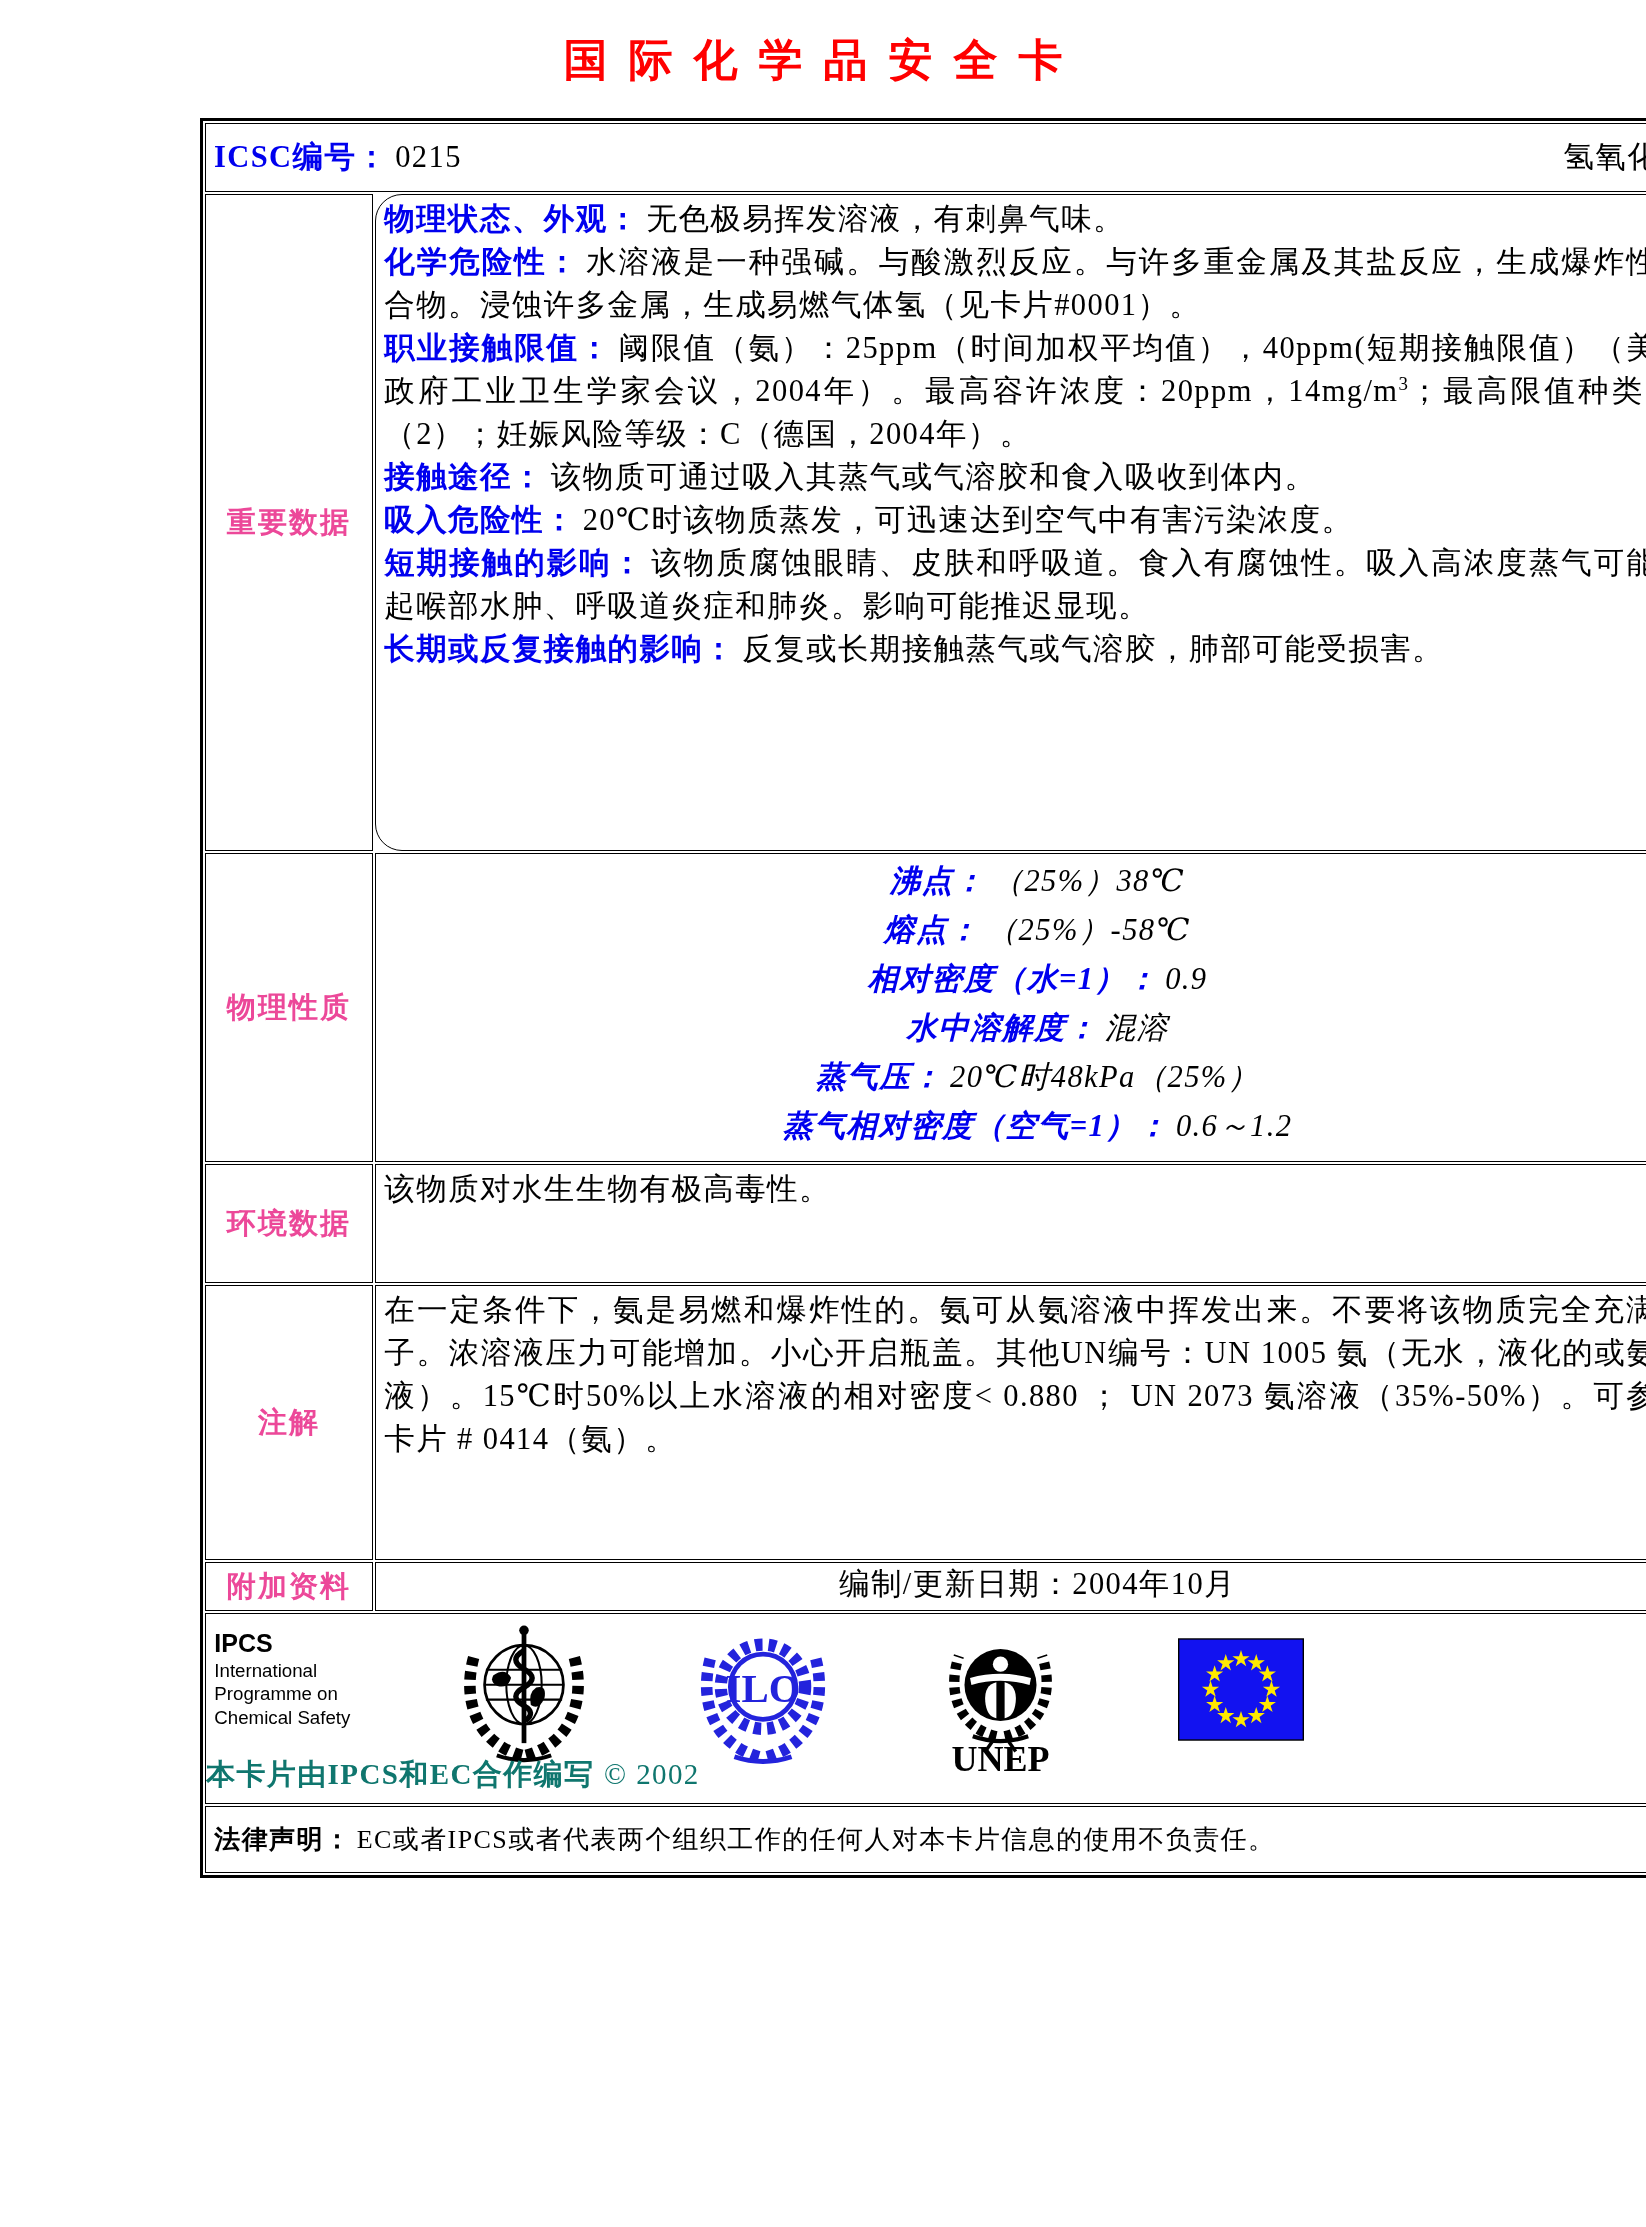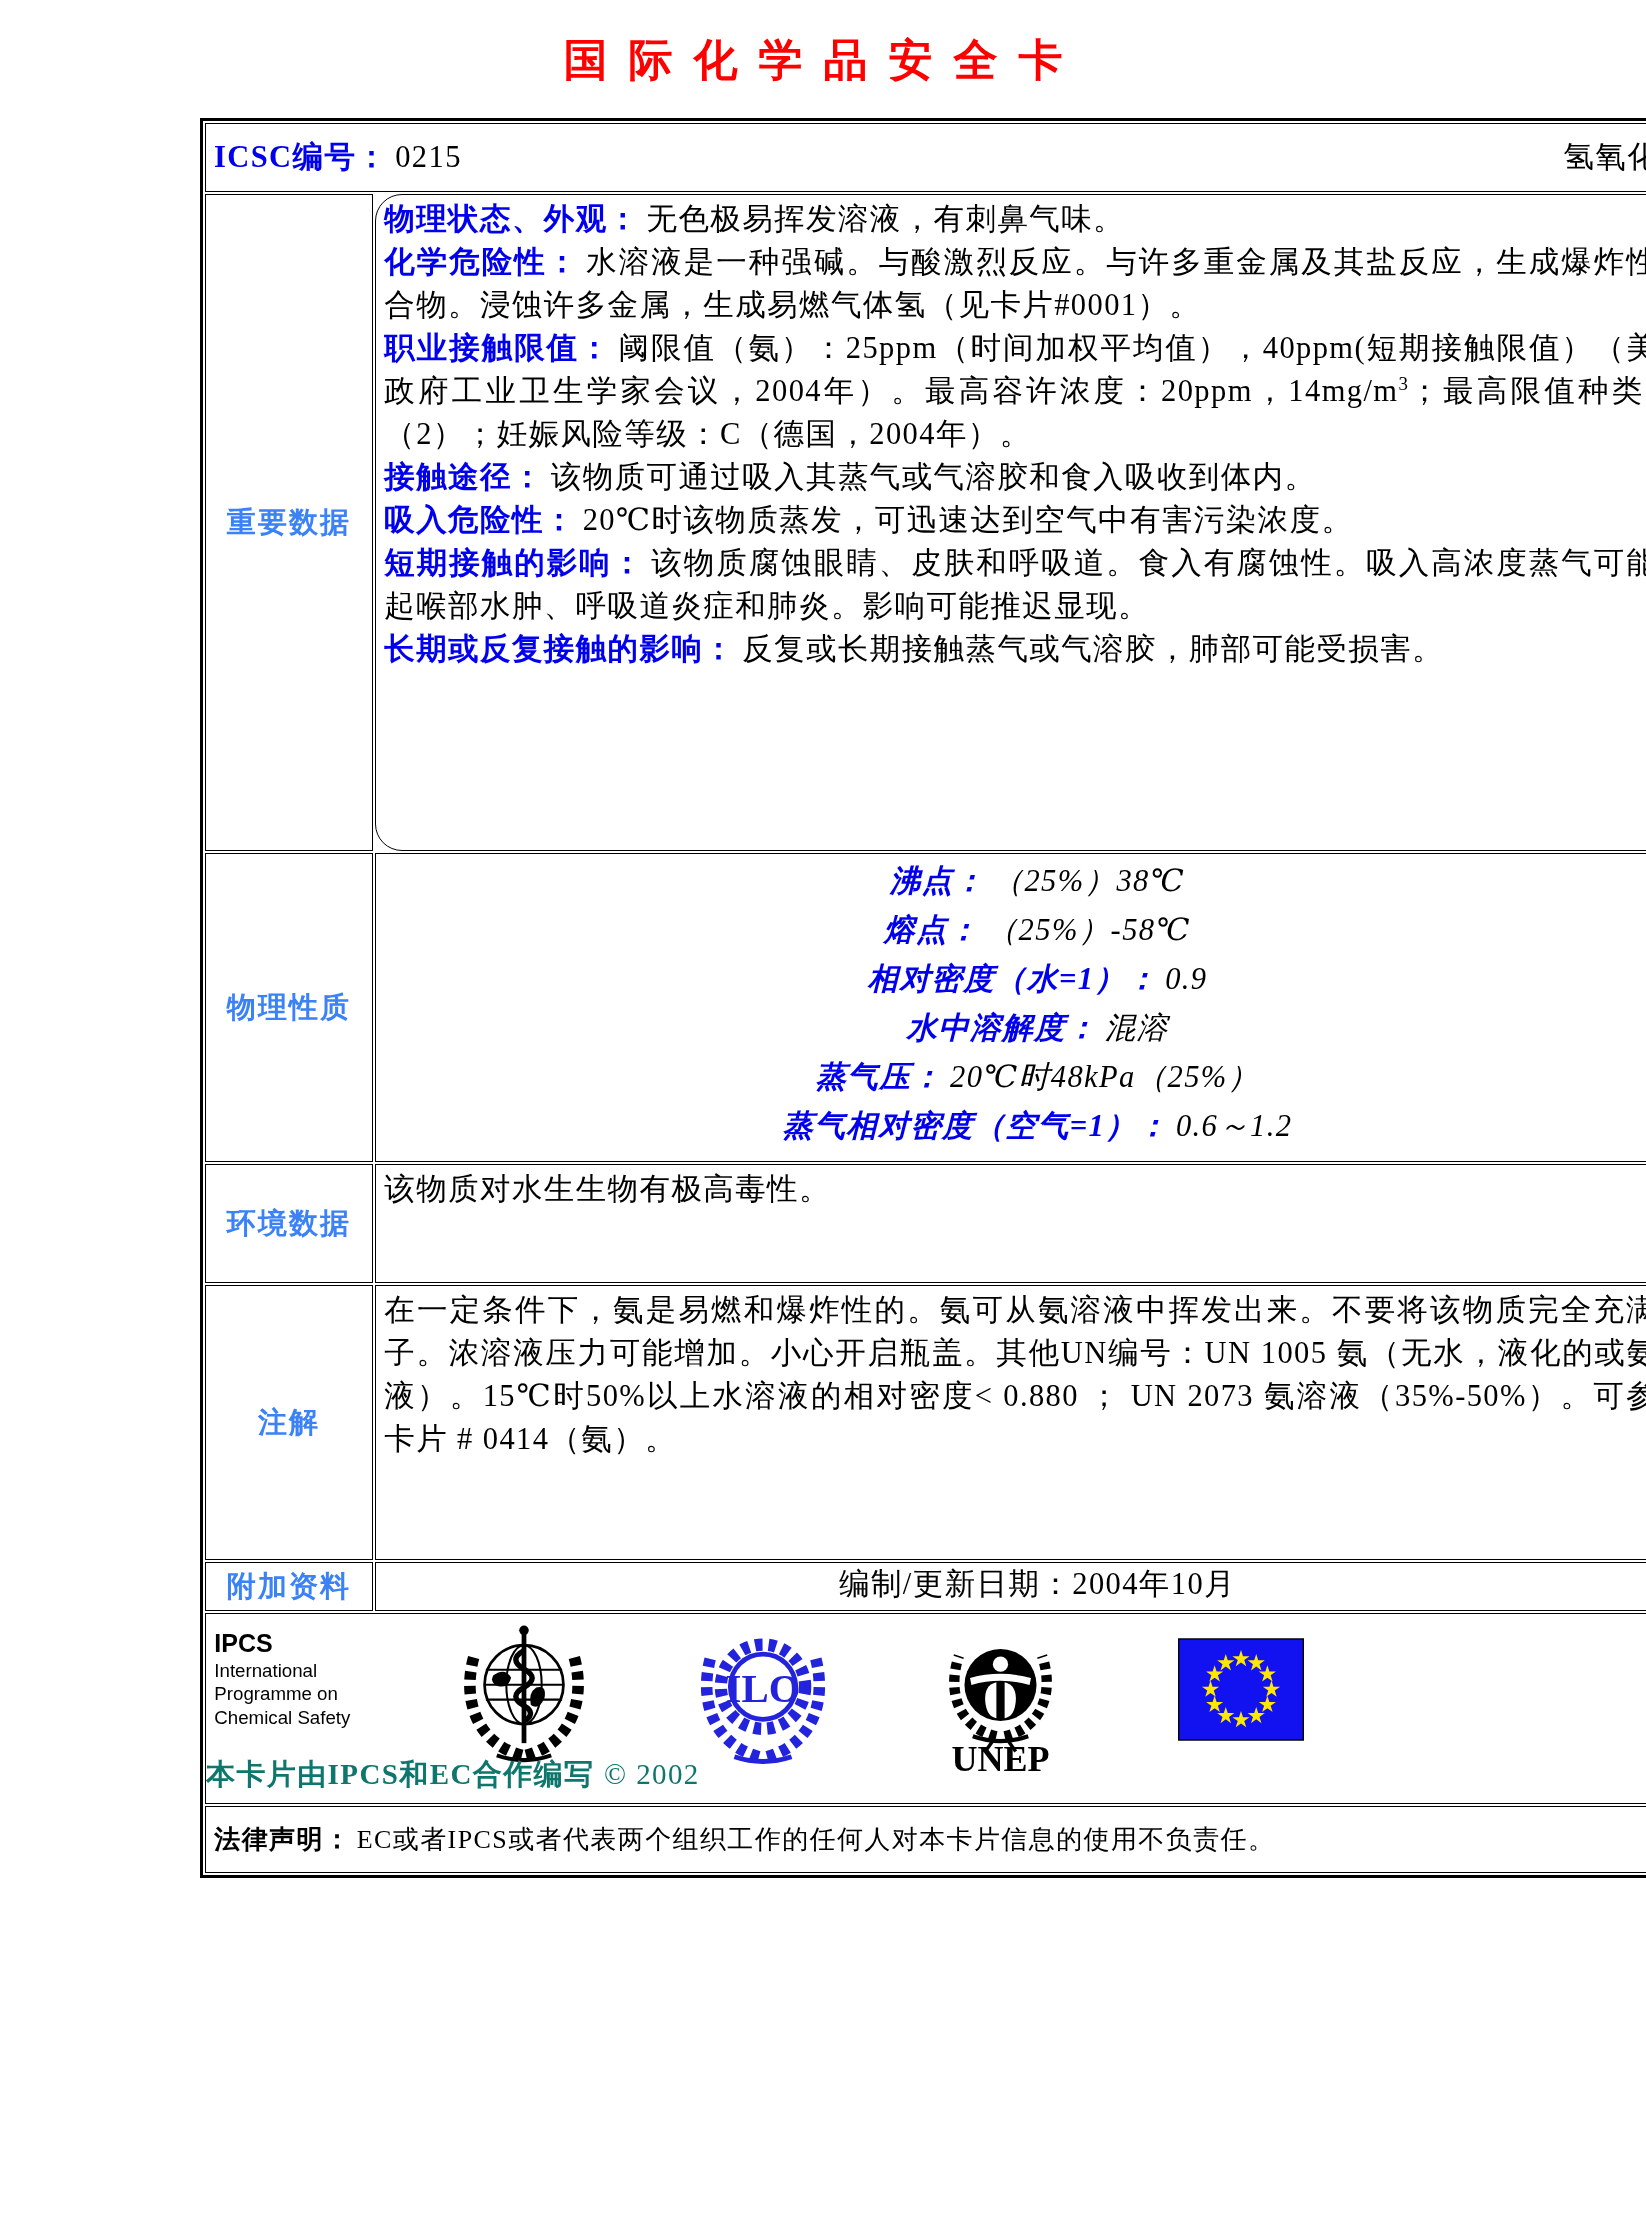--- a/index.html
+++ b/index.html
@@ -8,21 +8,21 @@
 
   
   .title-wrap{height:118px;box-sizing:border-box;padding-top:30.5px;text-align:center;}
   .doc-title{font-size:44px;font-weight:bold;color:#ff0000;letter-spacing:21px;}
 
   
   table.card{margin-left:200px;width:1505px;border:3.5px solid #000;
              border-collapse:separate;border-spacing:2.8px;table-layout:fixed;background:#fff;}
   td{border:1.4px solid #000;box-sizing:border-box;vertical-align:top;overflow:hidden;}
 
-  td.lab{vertical-align:middle;text-align:center;color:#3b82f6;font-weight:bold;
+  td.lab{vertical-align:middle;text-align:center;color:#ec4899;font-weight:bold;
          font-size:29px;letter-spacing:2.1px;margin-top:24px;}
   td.con{padding:2.8px 8.3px;font-size:30.5px;line-height:43px;letter-spacing:1.4px;text-align:justify;}
   .blab{color:#0000ee;font-weight:bold;margin-right:7px;}
   sup.s3{font-size:0.62em;vertical-align:super;line-height:0;}
 
   
   .head-cell{height:69px;}
   .head-inner{display:flex;justify-content:space-between;align-items:center;height:100%;
               padding:0 7px;font-size:30.5px;letter-spacing:1.4px;}
   .icsc-left{white-space:nowrap;}

